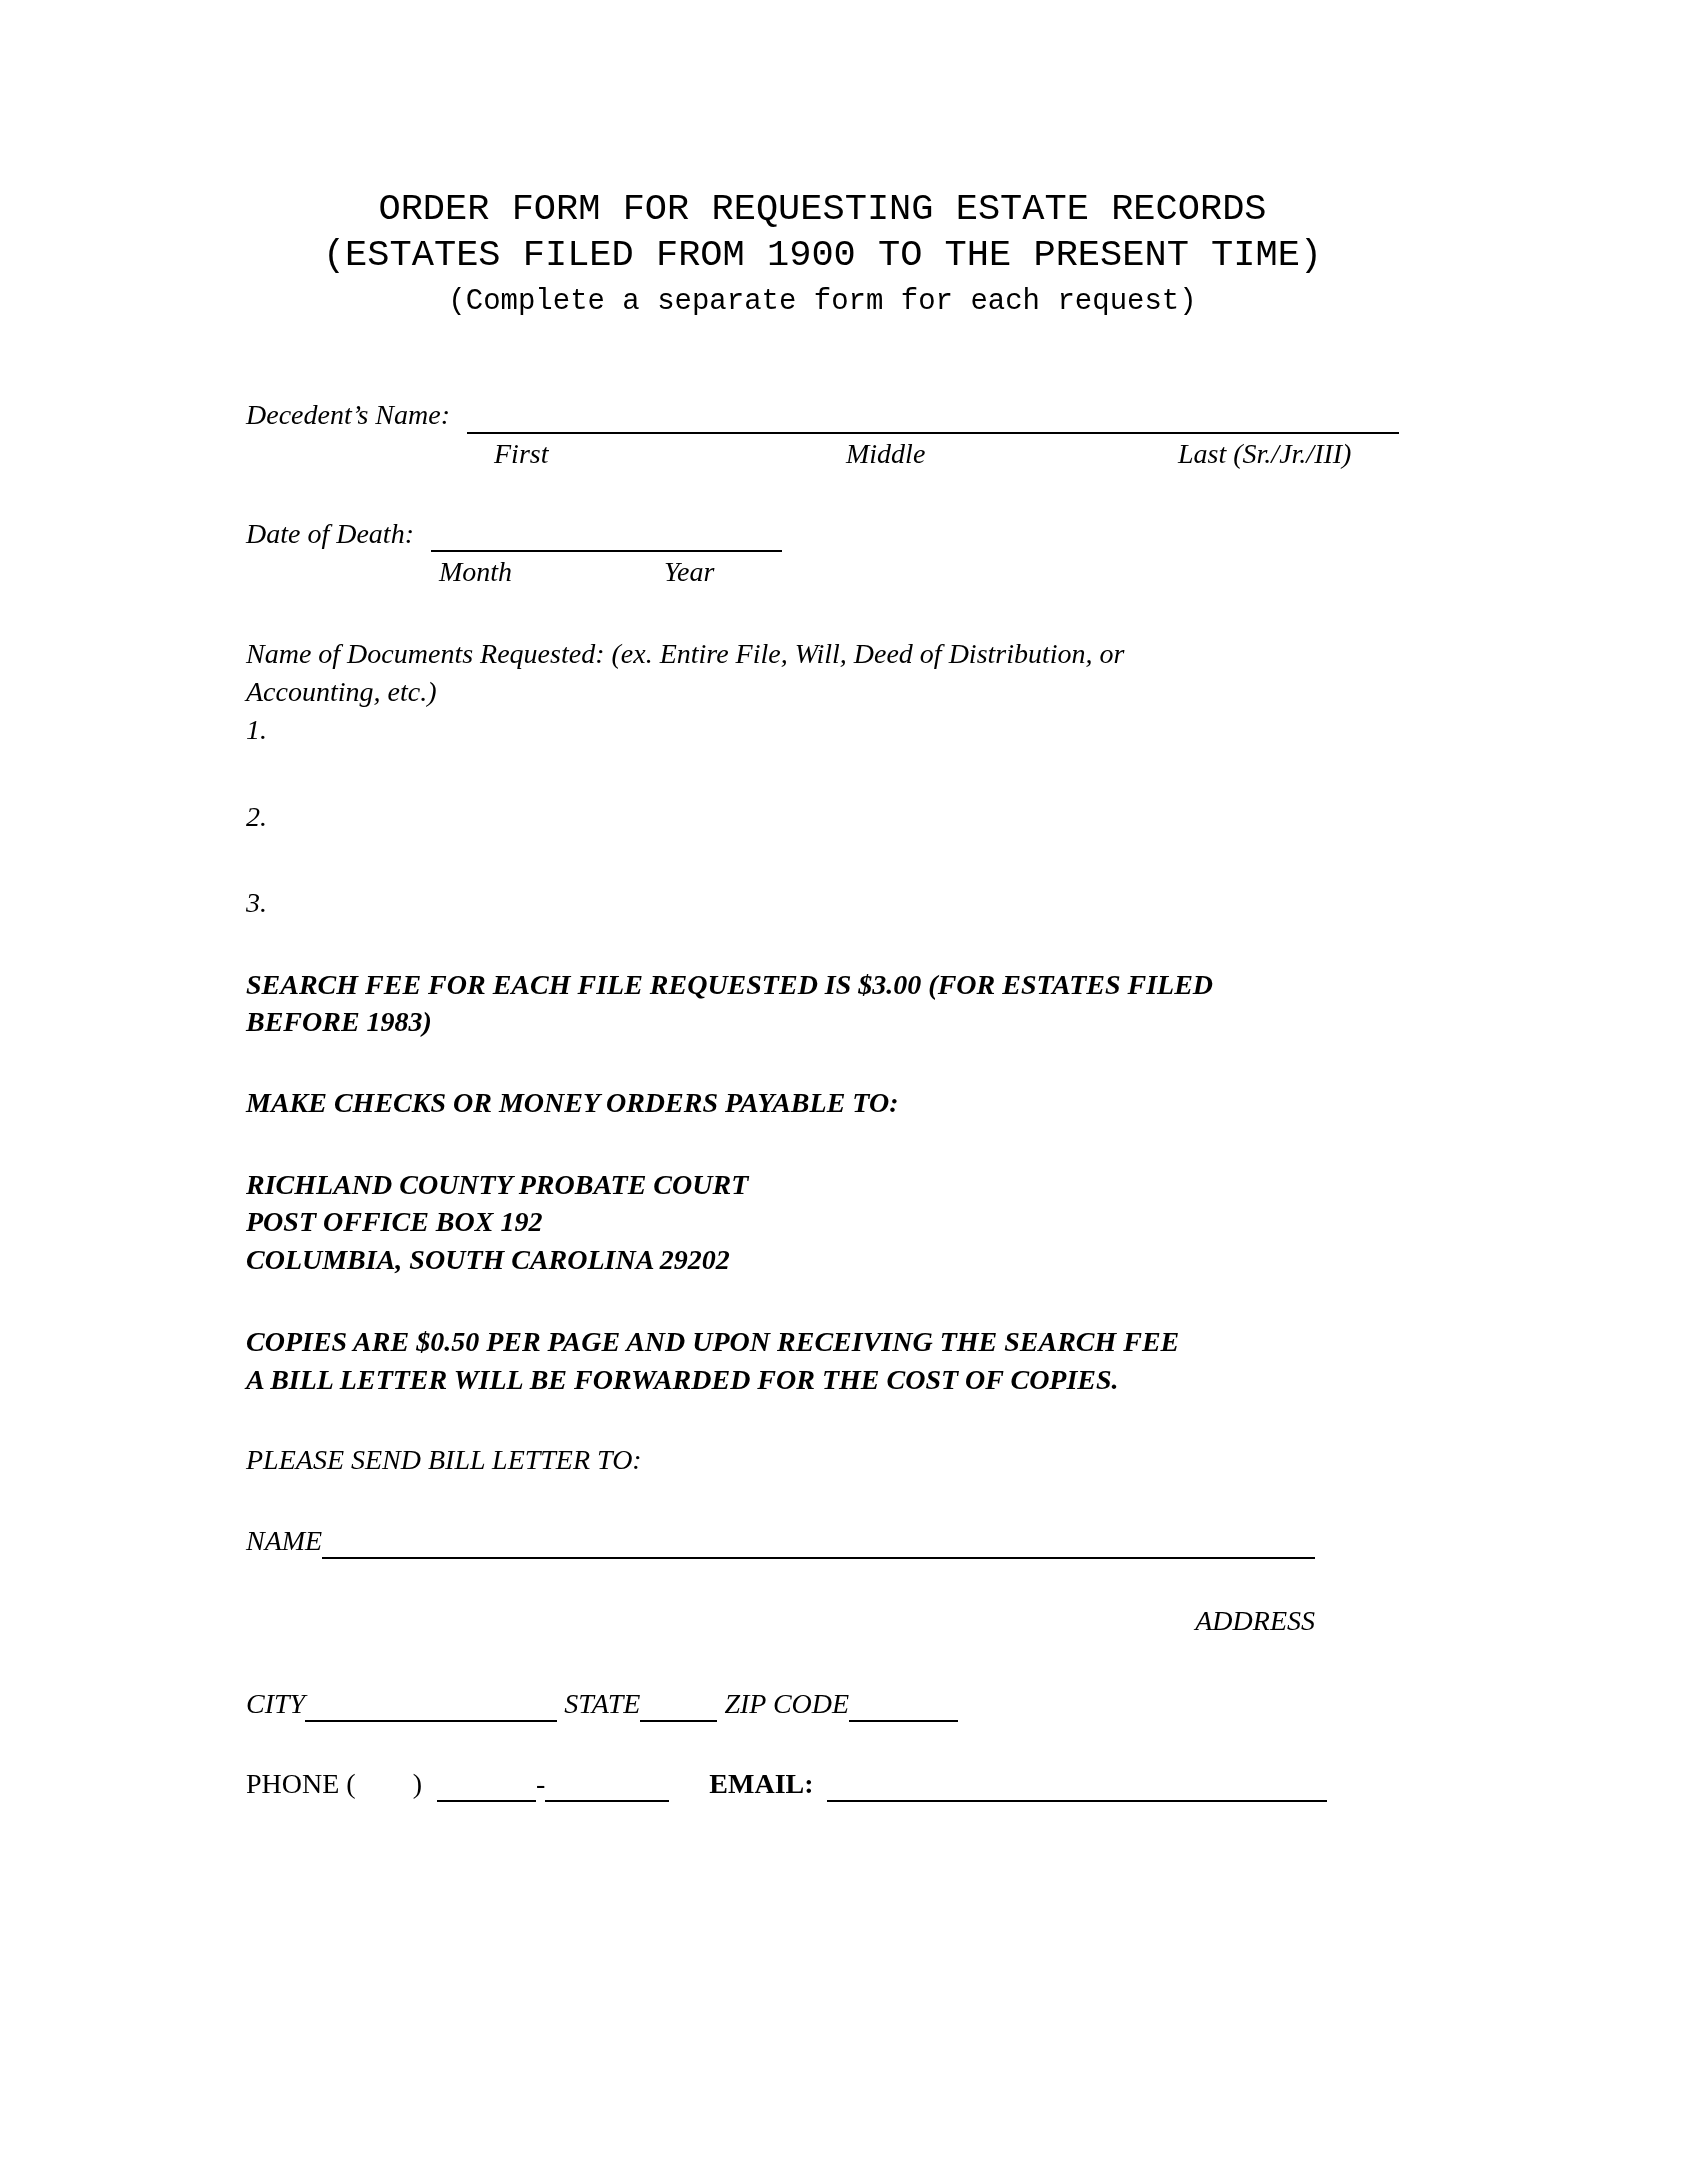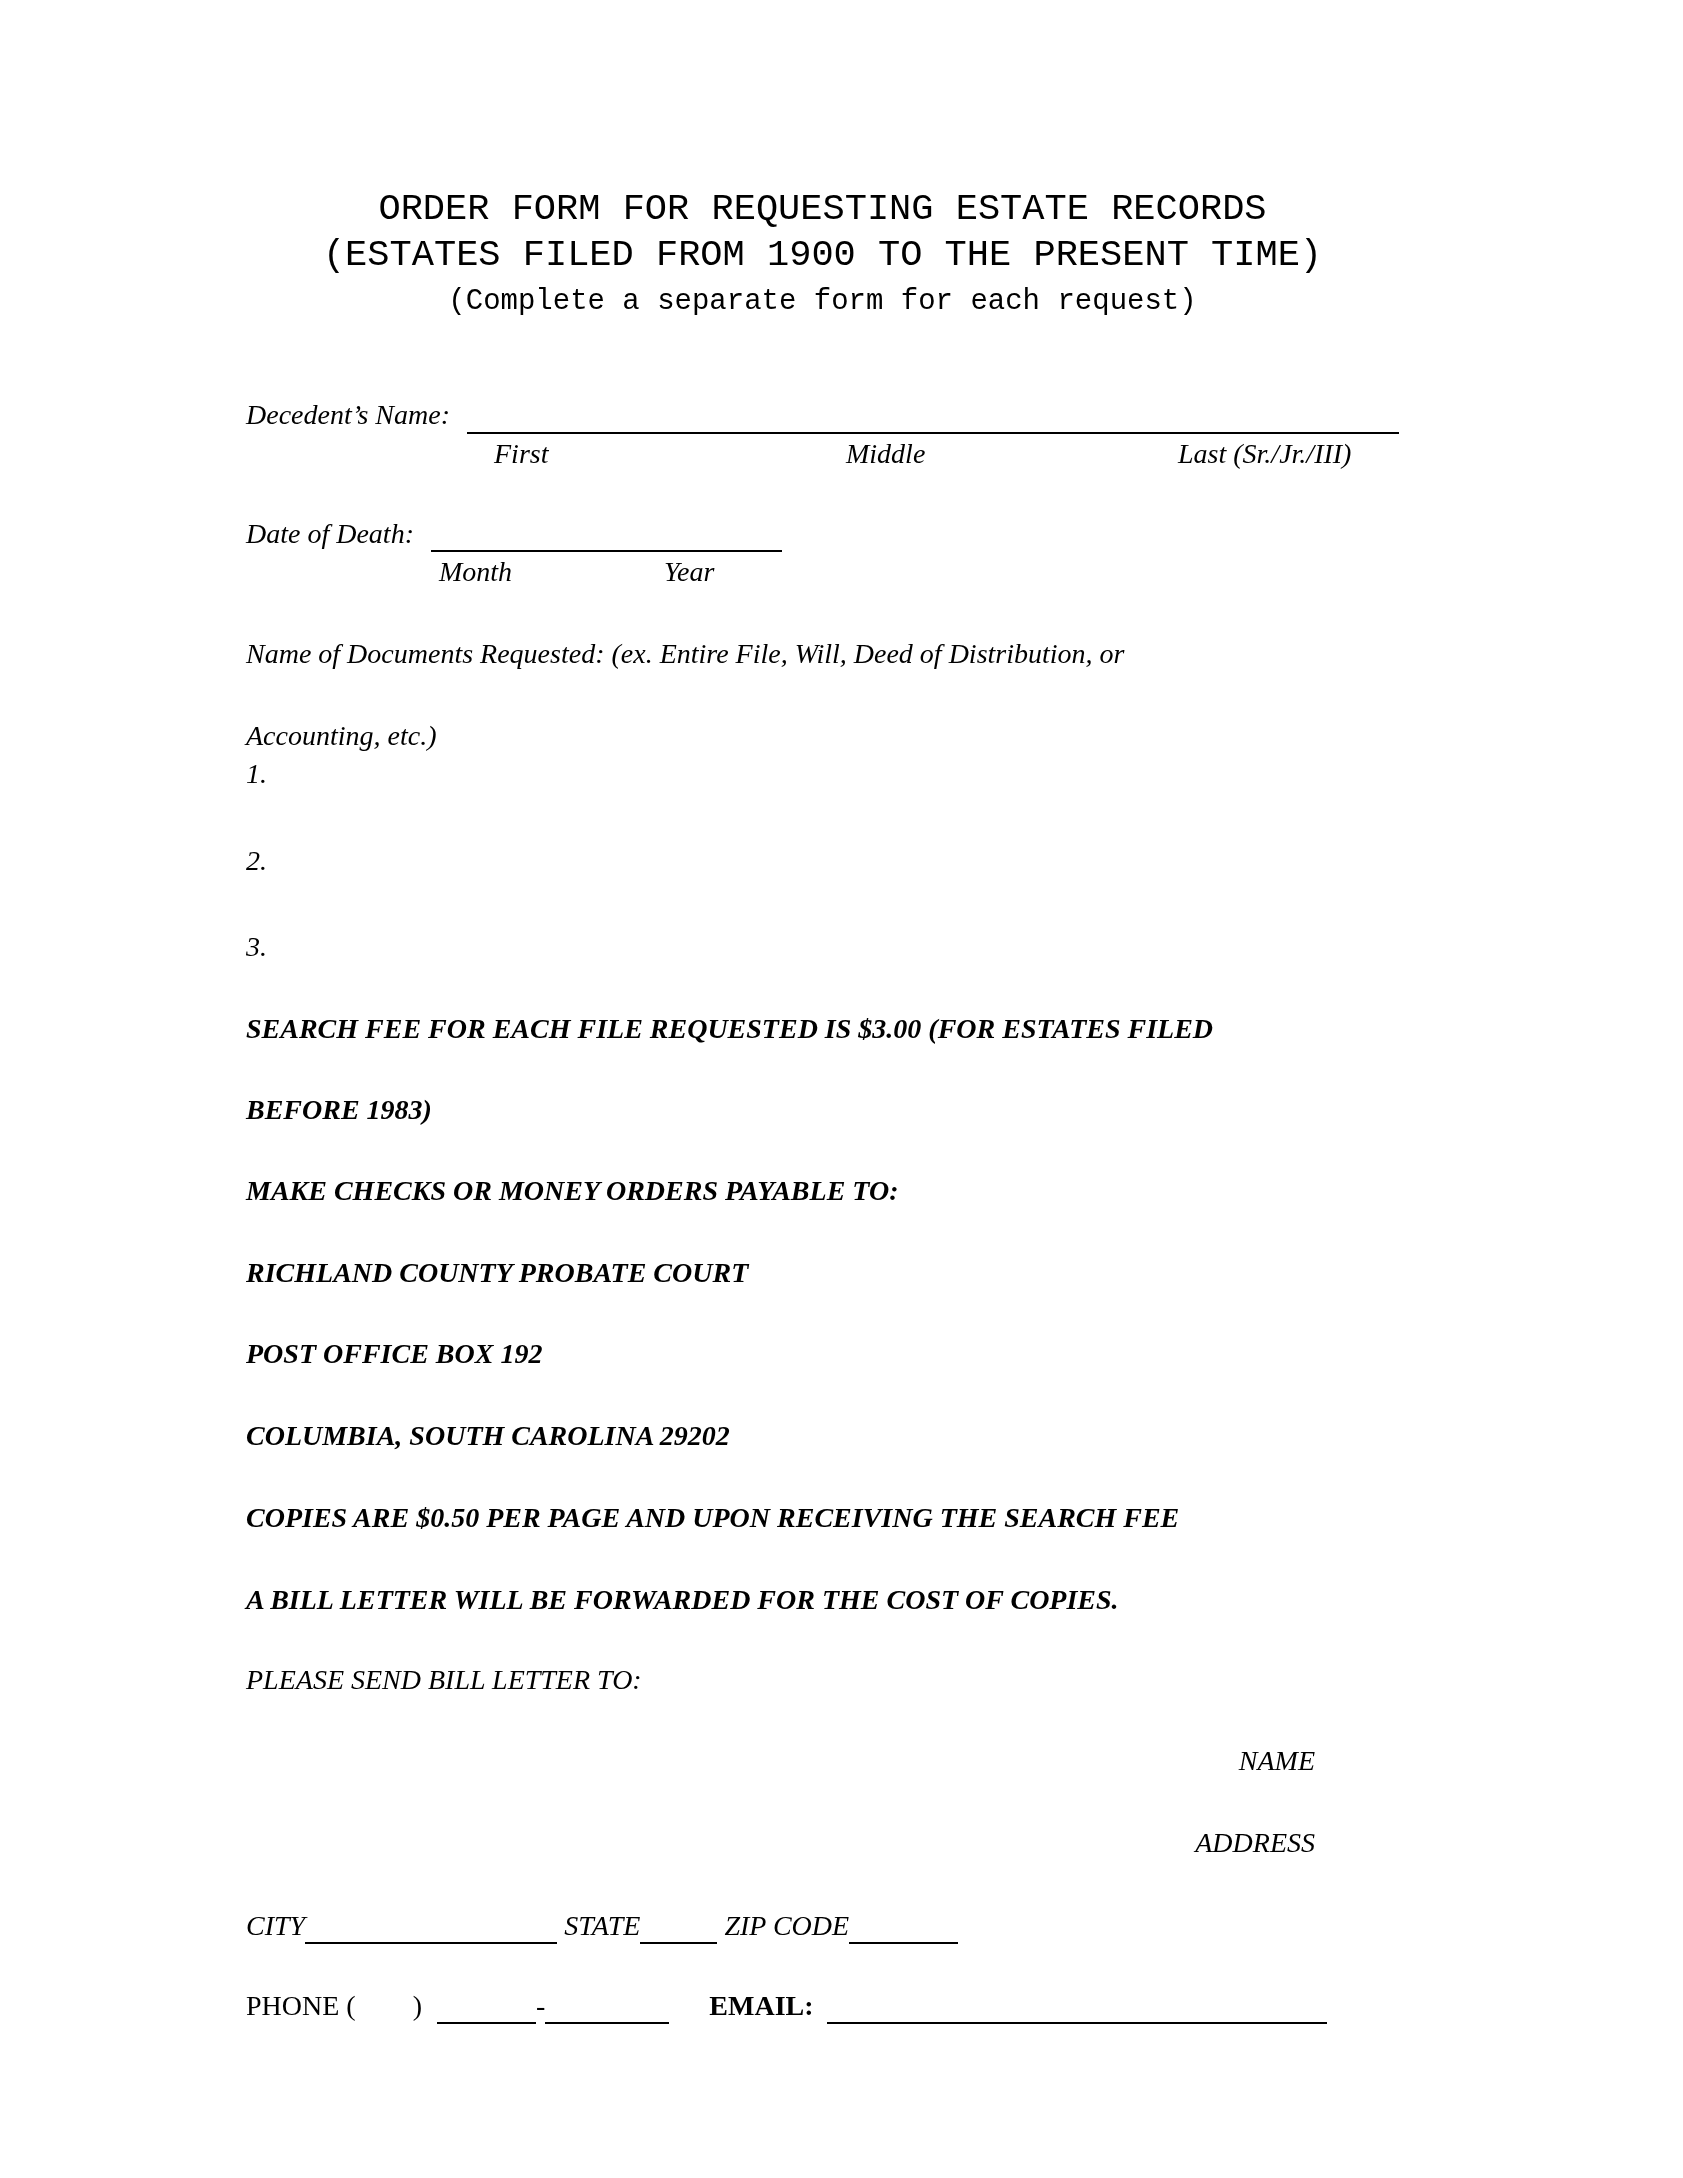--- a/index.html
+++ b/index.html
@@ -46,21 +46,21 @@
     display: inline-block;
     border-bottom: 2px solid #000;
     height: 1.05em;
     vertical-align: baseline;
   }
   .blank.flex { flex: 1; margin-left: 10px; }
   .sub-row { white-space: nowrap; }
   .sub-cell { display: inline-block; }
   .bold { font-weight: bold; }
   .sect { margin-bottom: 44px; font-style: italic; }
-  .tight-line { line-height: 1.35; margin-top: 44px; }
+  .tight-line { line-height: 1.35; }
   .num-item { margin-bottom: 50px; }
   .num-item:last-child { margin-bottom: 0; }
   .inline-gap { display: inline-block; }
 </style>
 </head>
 <body>
 
 <div class="page">
   <div class="content">
 
@@ -123,21 +123,21 @@
       <div class="tight-line">COLUMBIA, SOUTH CAROLINA 29202</div>
     </div>
 
     <div class="sect bold">
       <div class="tight-line">COPIES ARE $0.50 PER PAGE AND UPON RECEIVING THE SEARCH FEE</div>
       <div class="tight-line">A BILL LETTER WILL BE FORWARDED FOR THE COST OF COPIES.</div>
     </div>
 
     <div class="sect">PLEASE SEND BILL LETTER TO:</div>
 
-    <div class="sect row" style="max-width:1069px;flex-direction:column;">
+    <div class="sect row" style="max-width:1069px;">
       <span class="label">NAME</span>
       <span class="blank flex" style="margin-left:0;"></span>
     </div>
 
     <div class="sect row" style="max-width:1069px;flex-direction:column;">
       <span class="label">ADDRESS</span>
       <span class="blank flex" style="margin-left:0;"></span>
     </div>
 
     <div class="sect row">

